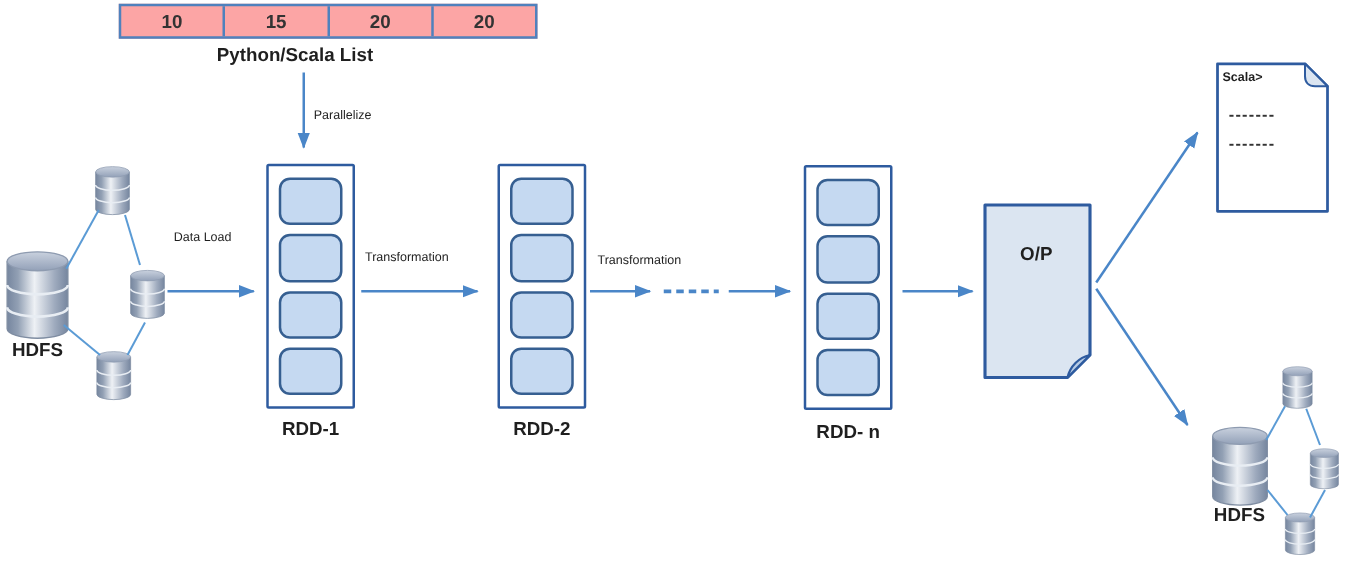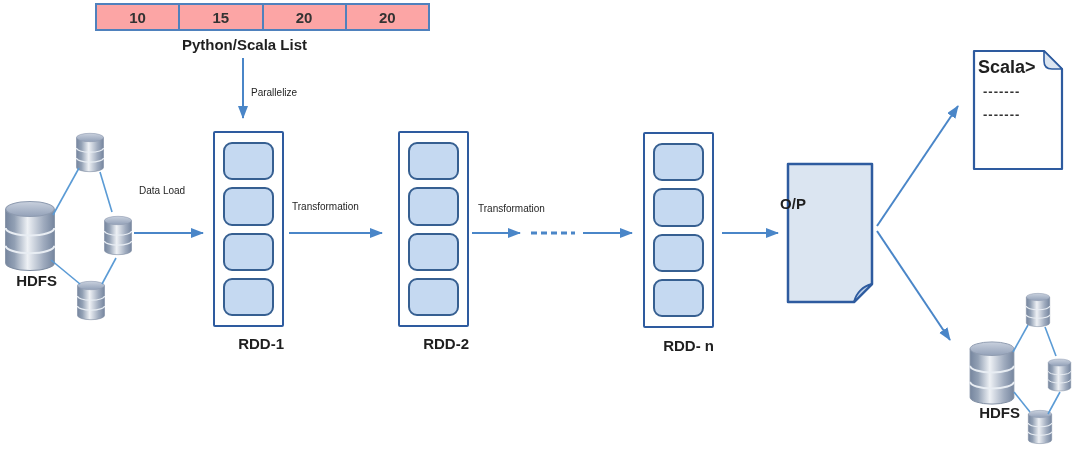--- a/index.html
+++ b/index.html
@@ -5,21 +5,21 @@
   html,body { margin:0; padding:0; background:#ffffff; }
   .canvas {
     position:relative; width:1079px; height:449px; background:#ffffff;
     font-family:"Liberation Sans", sans-serif; overflow:hidden;
     color:#1a1a1a;
   }
   .svg-layer { position:absolute; left:0; top:0; width:1079px; height:449px; }
   .label { position:absolute; color:#1f1f1f; white-space:nowrap; }
   .node-label { font-size:15px; font-weight:600; }
   .arrow-label { font-size:10px; font-weight:500; }
-  .center { text-align:right; }
+  .center { text-align:center; }
 
   
   .py-list {
     position:absolute; left:95px; top:3px; width:335px; height:28px;
     display:flex; border:2px solid #4f81bd; background:#fca5a5; box-sizing:border-box;
   }
   .py-cell {
     flex:1; display:flex; align-items:center; justify-content:center;
     font-size:15px; font-weight:600; color:#333333; border-left:2px solid #4f81bd;
   }
@@ -30,24 +30,24 @@
     position:absolute; width:71px; height:196px; box-sizing:border-box;
     background:#ffffff; border:2px solid #2e5b9f; border-radius:2px;
     display:flex; flex-direction:column; gap:7px; padding:9px 8px;
   }
   .rdd-cell {
     flex:1; background:#c5d9f1; border:2px solid #365f91; border-radius:9px;
   }
 
   
   .op-text {
-    position:absolute; left:756px; top:192px; width:74px; text-align:center;
+    position:absolute; left:792px; top:192px; width:74px; text-align:center;
     font-size:15px; font-weight:700; color:#1f1f1f; line-height:1.6;
   }
-  .doc-prompt { position:absolute; left:978px; top:57px; font-size:18px; font-weight:600; color:#1f1f1f; }
+  .doc-prompt { position:absolute; left:978px; top:57px; font-size:10px; font-weight:600; color:#1f1f1f; }
   .doc-dash { position:absolute; left:983px; font-size:13px; font-weight:700; color:#333333; letter-spacing:1px; }
 </style>
 </head>
 <body>
 
 <div class="canvas">
 
   <svg class="svg-layer" viewBox="0 0 1079 449">
     <defs>
       <marker id="ah" markerUnits="userSpaceOnUse" markerWidth="15" markerHeight="12" refX="12" refY="5" orient="auto">

